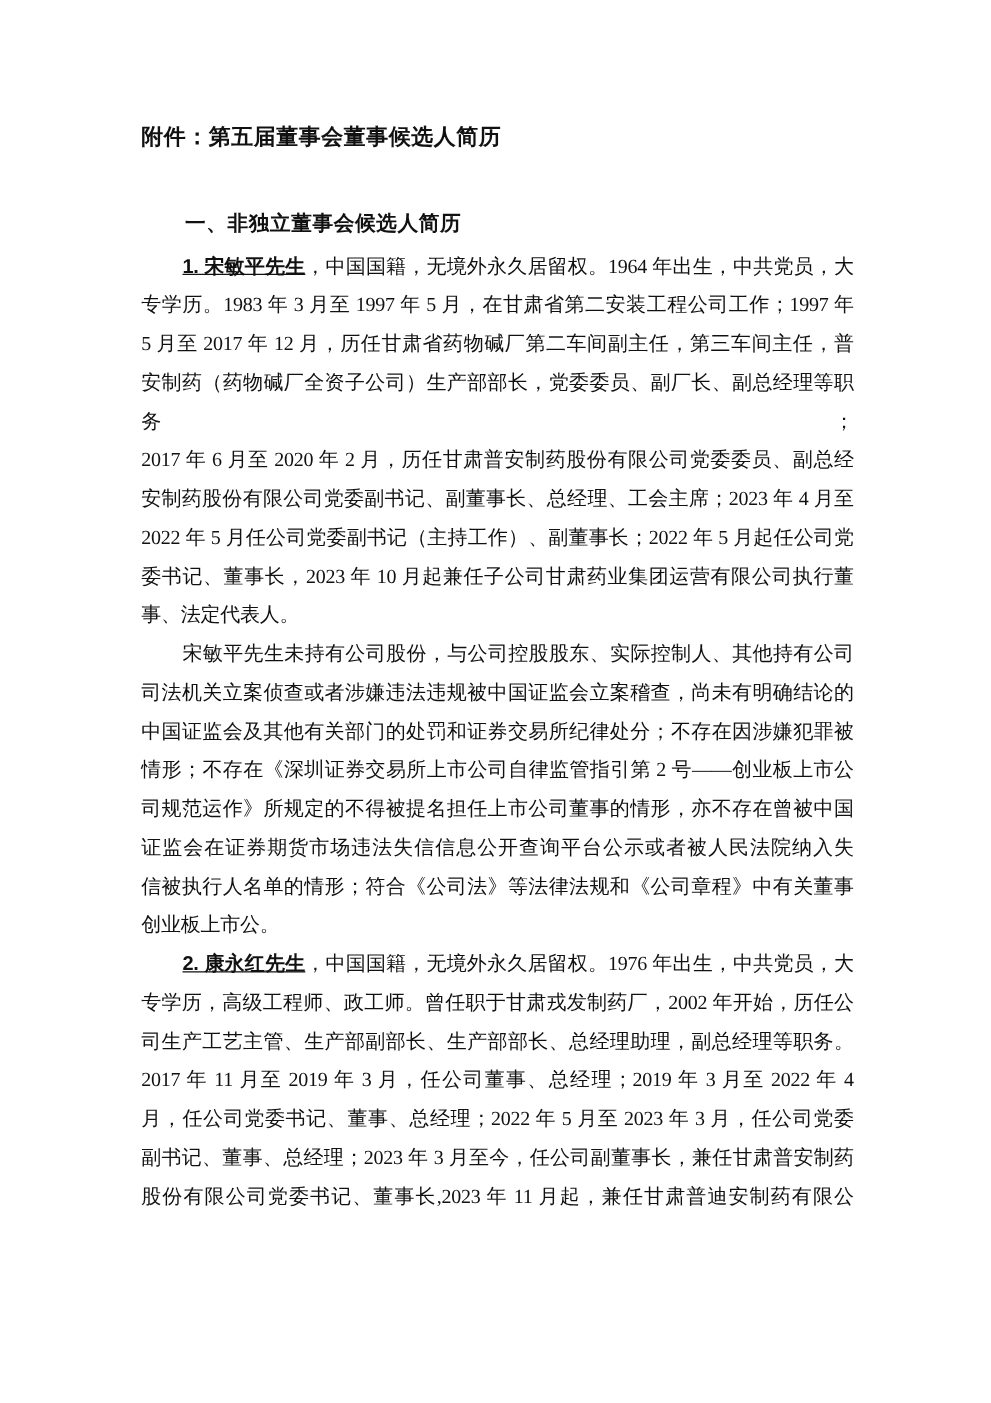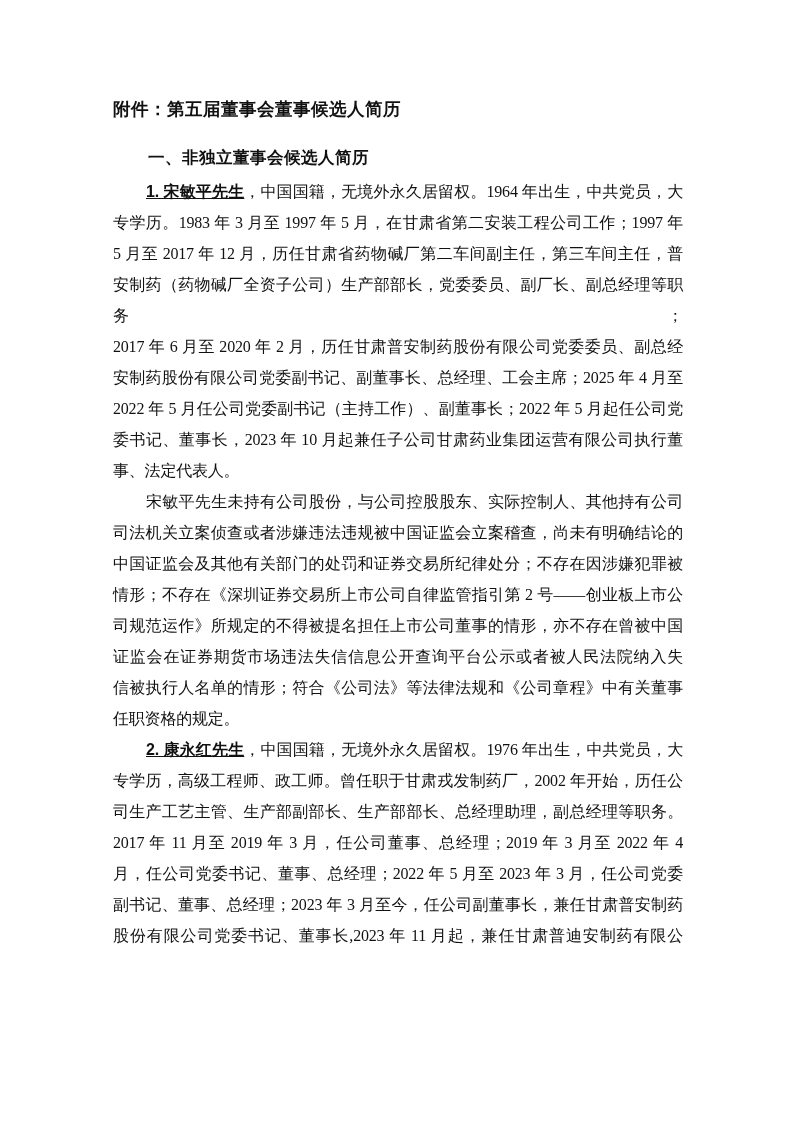--- a/index.html
+++ b/index.html
@@ -25,21 +25,21 @@
     font-size: 17.5px;
     line-height: 24px;
     letter-spacing: 0.5px;
     white-space: nowrap;
   }
   .section-heading {
     font-family: "Liberation Sans", "DejaVu Sans", sans-serif;
     font-weight: bold;
     font-size: 16.5px;
     line-height: 24px;
-    margin-top: 24px;
+    margin-top: 46px;
     padding-left: 35px;
     letter-spacing: 0.5px;
     white-space: nowrap;
   }
   .doc-body {
     margin-top: 7px;
     font-size: 16px;
     line-height: 31px;
     letter-spacing: -0.2px;
   }
@@ -67,34 +67,34 @@
 <div class="page">
   <div class="doc-title">附件：第五届董事会董事候选人简历</div>
   <div class="section-heading">一、非独立董事会候选人简历</div>
   <div class="doc-body">
       <div class="para">
         <div class="line first"><b>1. 宋敏平先生</b>，中国国籍，无境外永久居留权。1964 年出生，中共党员，大</div>
         <div class="line">专学历。1983 年 3 月至 1997 年 5 月，在甘肃省第二安装工程公司工作；1997 年</div>
         <div class="line">5 月至 2017 年 12 月，历任甘肃省药物碱厂第二车间副主任，第三车间主任，普</div>
         <div class="line">安制药（药物碱厂全资子公司）生产部部长，党委委员、副厂长、副总经理等职务；</div>
         <div class="line">2017 年 6 月至 2020 年 2 月，历任甘肃普安制药股份有限公司党委委员、副总经</div>
-        <div class="line">安制药股份有限公司党委副书记、副董事长、总经理、工会主席；2025 年 4 月至</div>
+        <div class="line">安制药股份有限公司党委副书记、副董事长、总经理、工会主席；2023 年 4 月至</div>
         <div class="line">2022 年 5 月任公司党委副书记（主持工作）、副董事长；2022 年 5 月起任公司党</div>
         <div class="line">委书记、董事长，2023 年 10 月起兼任子公司甘肃药业集团运营有限公司执行董</div>
         <div class="line short">事、法定代表人。</div>
       </div>
       <div class="para">
         <div class="line first">宋敏平先生未持有公司股份，与公司控股股东、实际控制人、其他持有公司</div>
         <div class="line">司法机关立案侦查或者涉嫌违法违规被中国证监会立案稽查，尚未有明确结论的</div>
         <div class="line">中国证监会及其他有关部门的处罚和证券交易所纪律处分；不存在因涉嫌犯罪被</div>
         <div class="line">情形；不存在《深圳证券交易所上市公司自律监管指引第 2 号——创业板上市公</div>
         <div class="line">司规范运作》所规定的不得被提名担任上市公司董事的情形，亦不存在曾被中国</div>
         <div class="line">证监会在证券期货市场违法失信信息公开查询平台公示或者被人民法院纳入失</div>
         <div class="line">信被执行人名单的情形；符合《公司法》等法律法规和《公司章程》中有关董事</div>
-        <div class="line short">任职资格的规定。</div>
+        <div class="line short">创业板上市公。</div>
       </div>
       <div class="para">
         <div class="line first"><b>2. 康永红先生</b>，中国国籍，无境外永久居留权。1976 年出生，中共党员，大</div>
         <div class="line">专学历，高级工程师、政工师。曾任职于甘肃戎发制药厂，2002 年开始，历任公</div>
         <div class="line">司生产工艺主管、生产部副部长、生产部部长、总经理助理，副总经理等职务。</div>
         <div class="line">2017 年 11 月至 2019 年 3 月，任公司董事、总经理；2019 年 3 月至 2022 年 4</div>
         <div class="line">月，任公司党委书记、董事、总经理；2022 年 5 月至 2023 年 3 月，任公司党委</div>
         <div class="line">副书记、董事、总经理；2023 年 3 月至今，任公司副董事长，兼任甘肃普安制药</div>
         <div class="line">股份有限公司党委书记、董事长,2023 年 11 月起，兼任甘肃普迪安制药有限公</div>
       </div>

